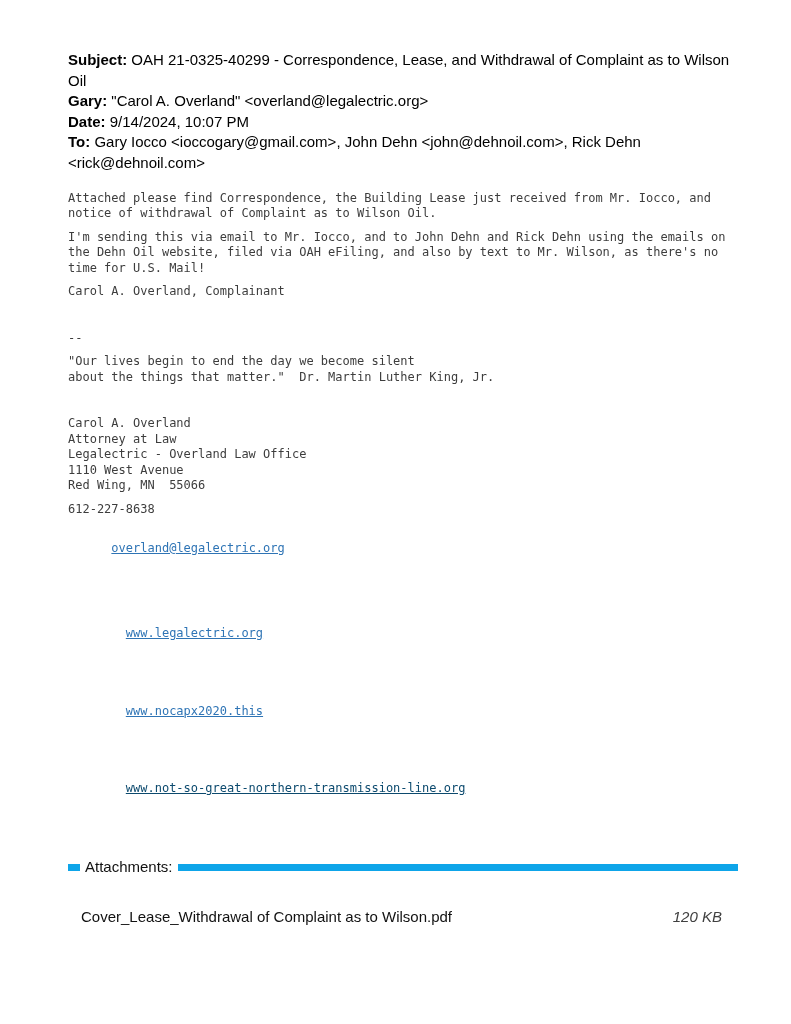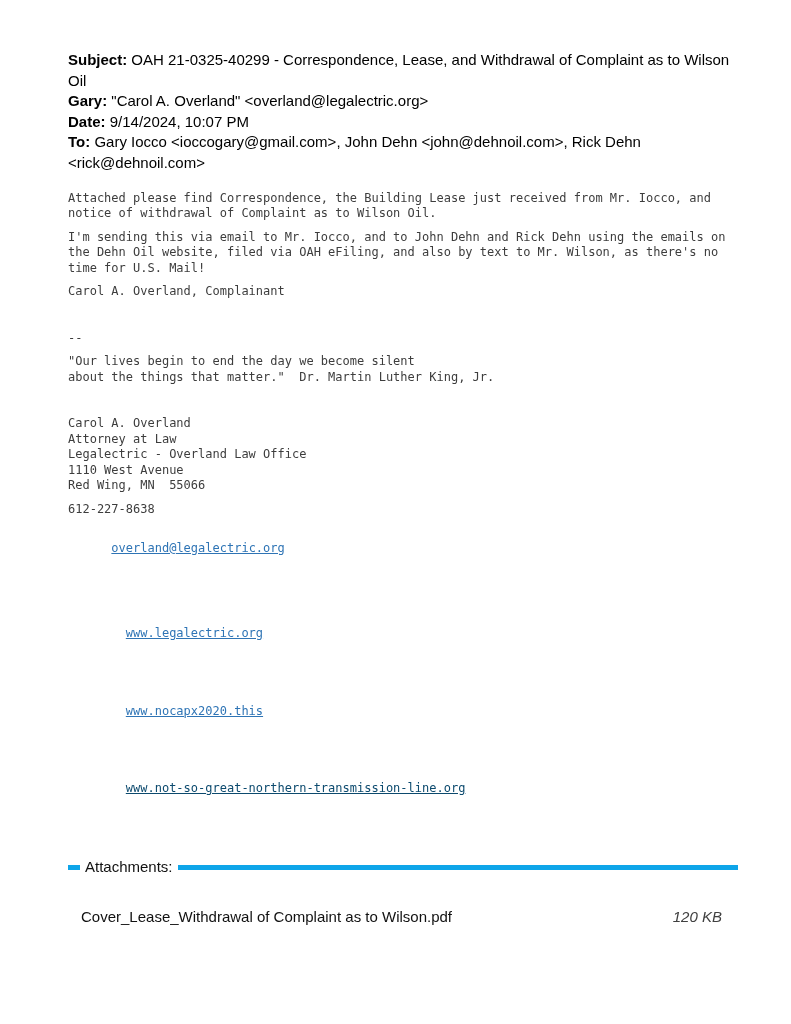--- a/index.html
+++ b/index.html
@@ -34,21 +34,21 @@
     text-decoration: underline;
     cursor: pointer;
   }
   a.mlink.visited { color: #0c4a6e; }
   .linkline { white-space: pre; }
   
   .attachments-box {
     margin: 14px 0 0 0;
     padding: 0;
     border: none;
-    border-top: 5px solid #0ea5e9;
+    border-top: 7px solid #0ea5e9;
     min-width: 0;
   }
   .attachments-box legend {
     margin-left: 12px;
     padding: 0 5px;
     font-size: 15px;
     line-height: 20px;
     color: #111111;
   }
   .attachment-row {

